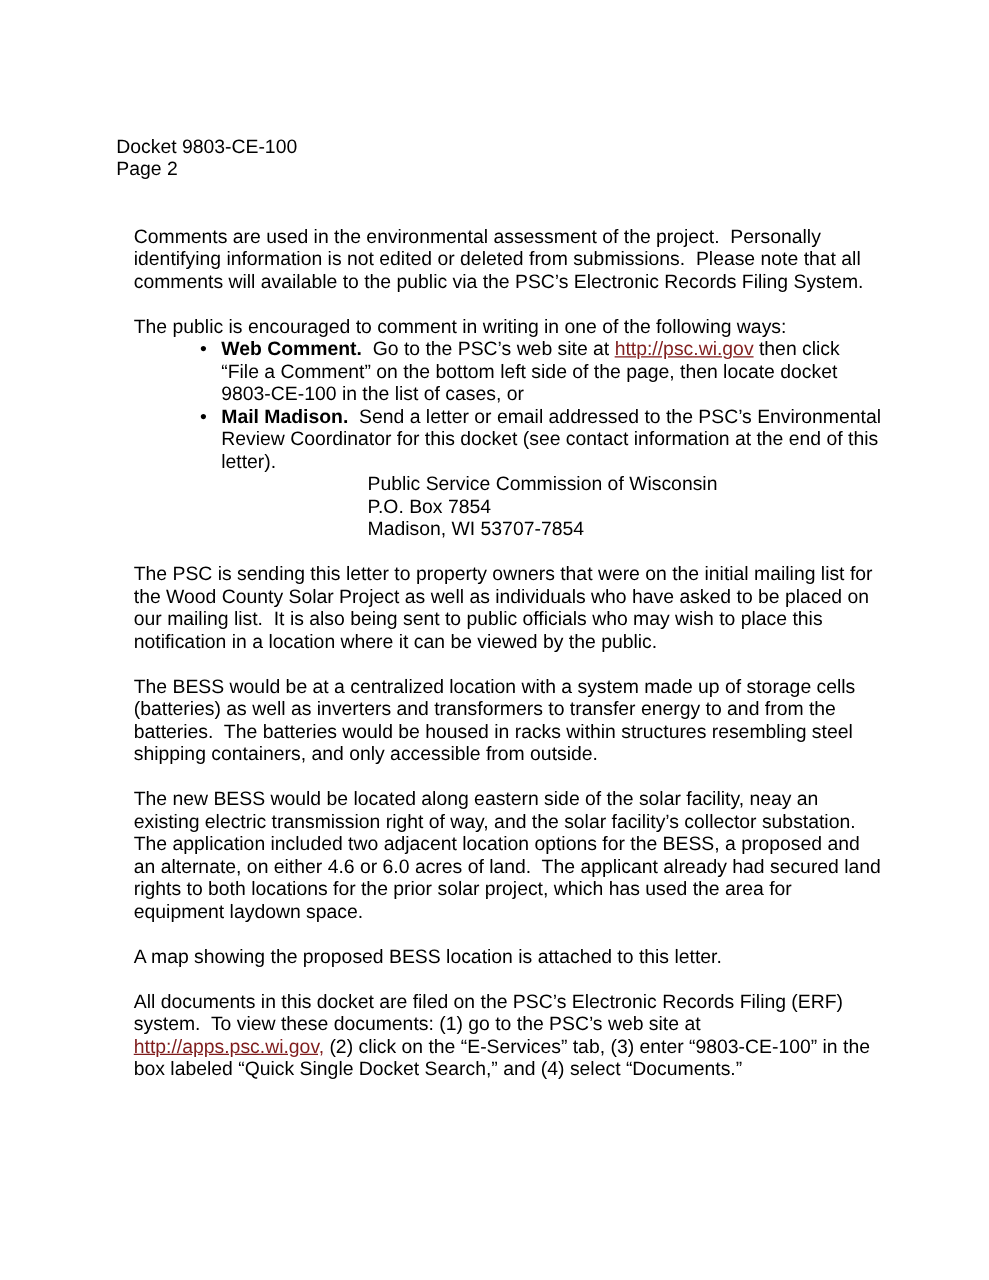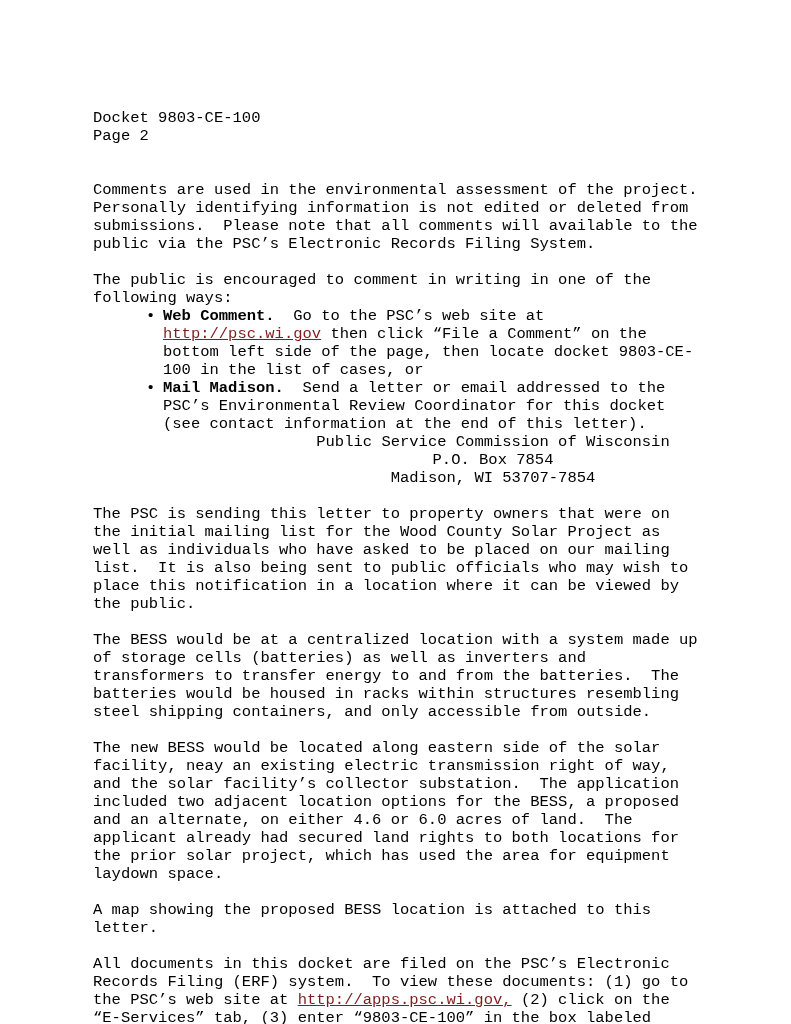--- a/index.html
+++ b/index.html
@@ -3,37 +3,37 @@
 <meta charset="utf-8">
 <style>
   html, body { margin: 0; padding: 0; background: #ffffff; }
   .page {
     position: relative;
     width: 791px;
     height: 1024px;
     box-sizing: border-box;
     background: #ffffff;
     padding: 109px 85px 0 93px;
-    font-family: Liberation Mono, monospace;
+    font-family: Liberation Sans, sans-serif;
     font-size: 15.5px;
     line-height: 18px;
     color: #000000;
     overflow: hidden;
   }
   .hdr { margin: 0 0 36px 0; }
-  .blk { margin: 0 0 18px 0; }
+  .blk { margin: 0 0 18px 14px; }
   .blk:last-child { margin-bottom: 0; }
   p { margin: 0; }
   .t { white-space: pre-wrap; }
   p[data-bind], div[data-bind] { white-space: pre-wrap; }
   .b { font-weight: bold; }
   .lnk { color: #7f1d1d; text-decoration: underline; cursor: pointer; white-space: pre-wrap; }
   .bullet { position: relative; padding-left: 70px; }
   .marker { position: absolute; left: 53px; top: 0; white-space: normal; }
-  .address { margin-left: 187px; text-align: center; }
+  .address { margin-left: 187px; }
 </style>
 </head>
 <body>
 
 <div class="page">
 
   <div class="hdr">
     <div data-bind="page.header.docket_line">Docket 9803-CE-100</div>
     <div data-bind="page.header.page_line">Page 2</div>
   </div>

